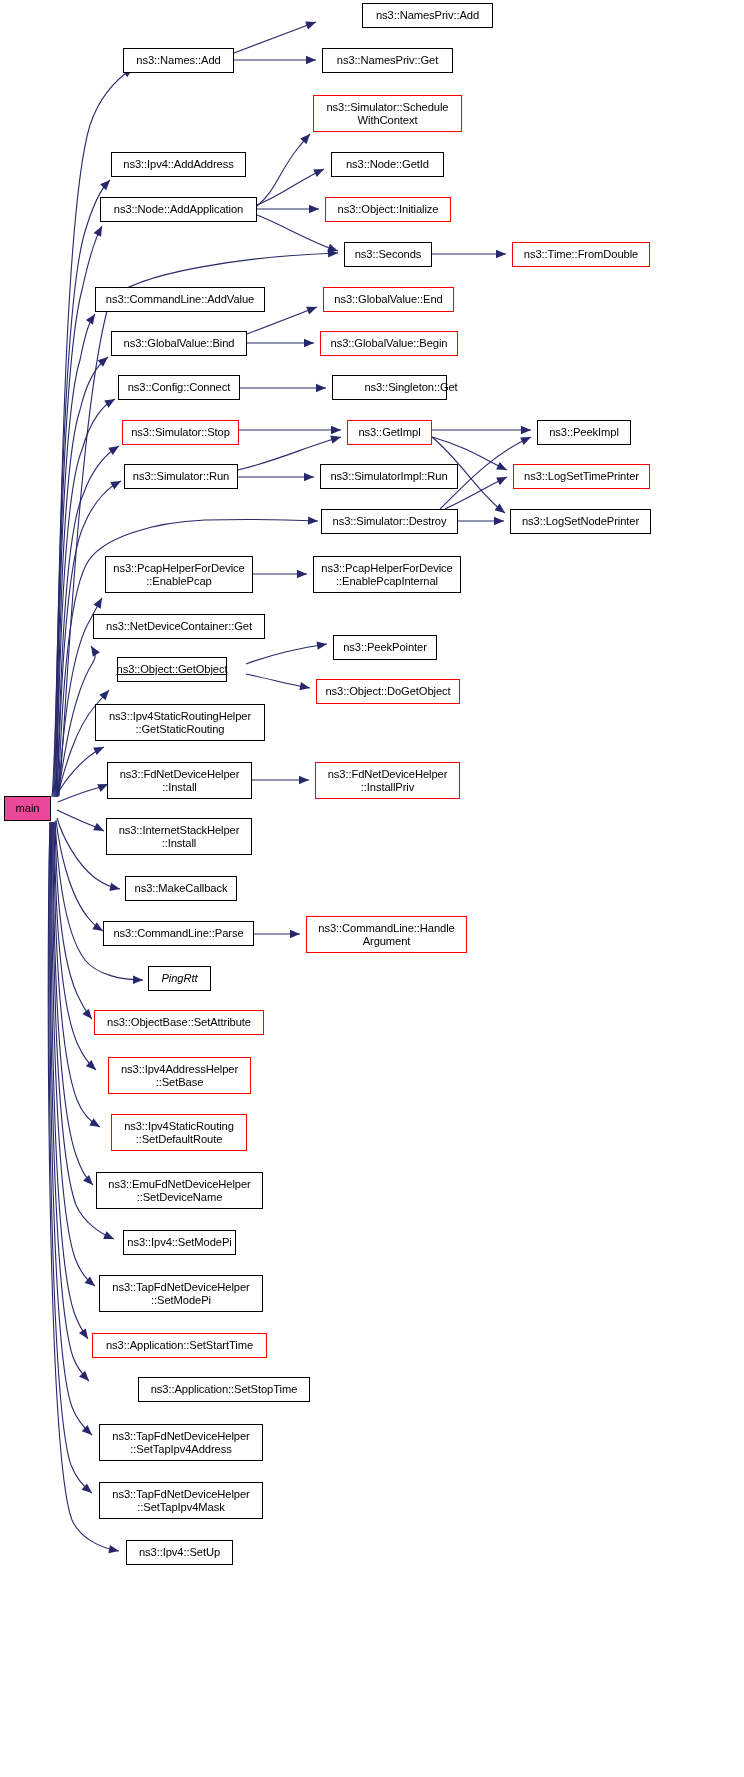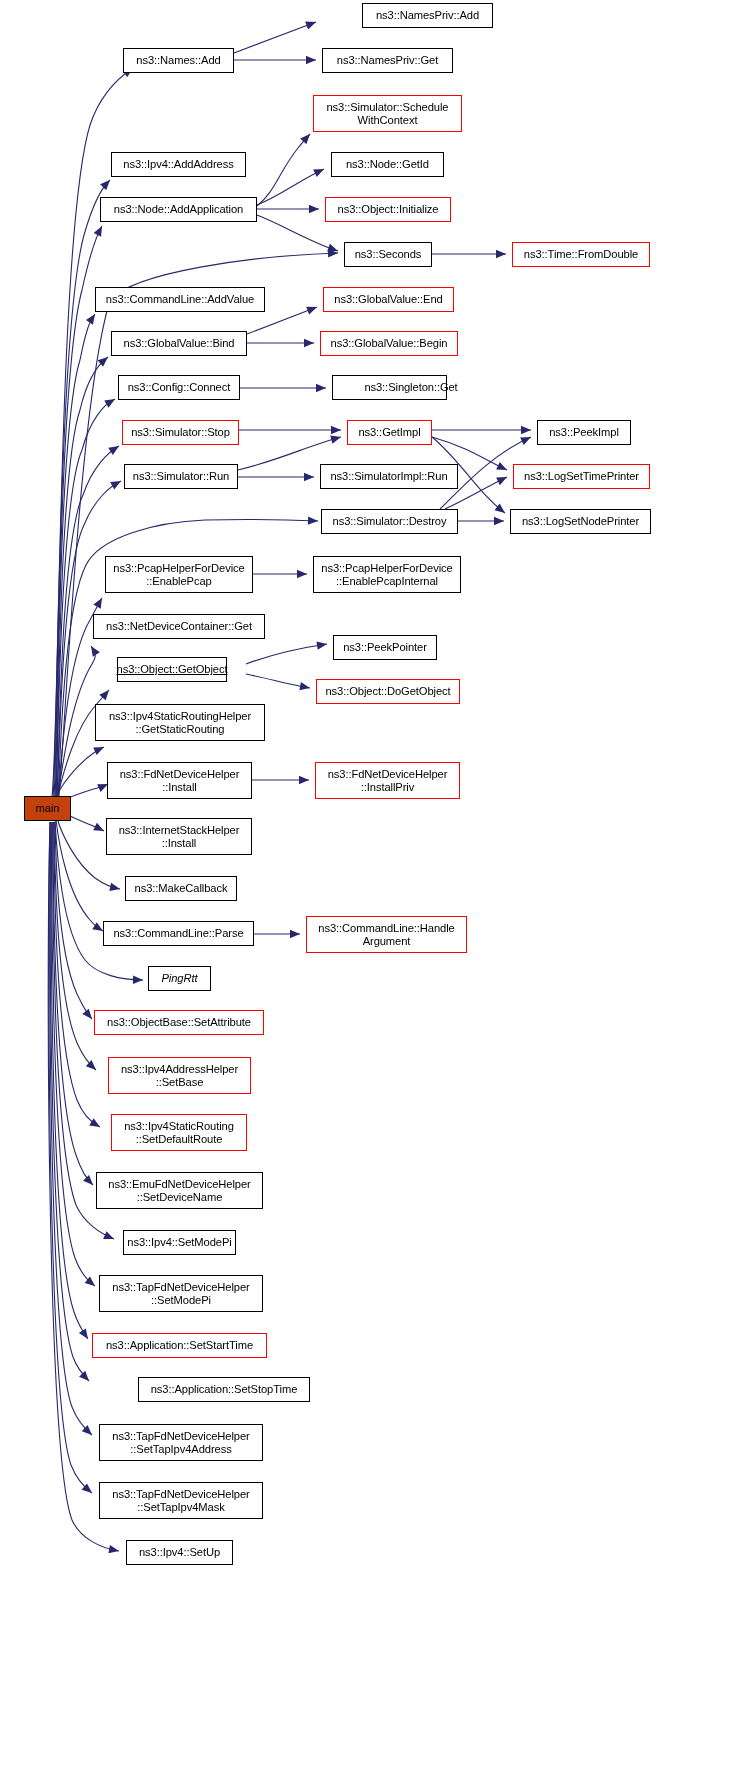--- a/index.html
+++ b/index.html
@@ -36,23 +36,22 @@
     line-height: 12.5px;
     color: #000000;
     white-space: pre-line;
     letter-spacing: -0.1px;
     padding: 0 2px;
   }
   .node-box.red {
     border-color: #ff0000;
   }
   .node-box.root {
-    background: #c2410c;
+    background: #ec4899;
     border-color: #000000;
-    margin-left: 20px;
   }
   .edge-path {
     fill: none;
     stroke: #27286c;
     stroke-width: 1.1px;
   }
   .arrow-head {
     fill: #27286c;
     stroke: none;
   }

